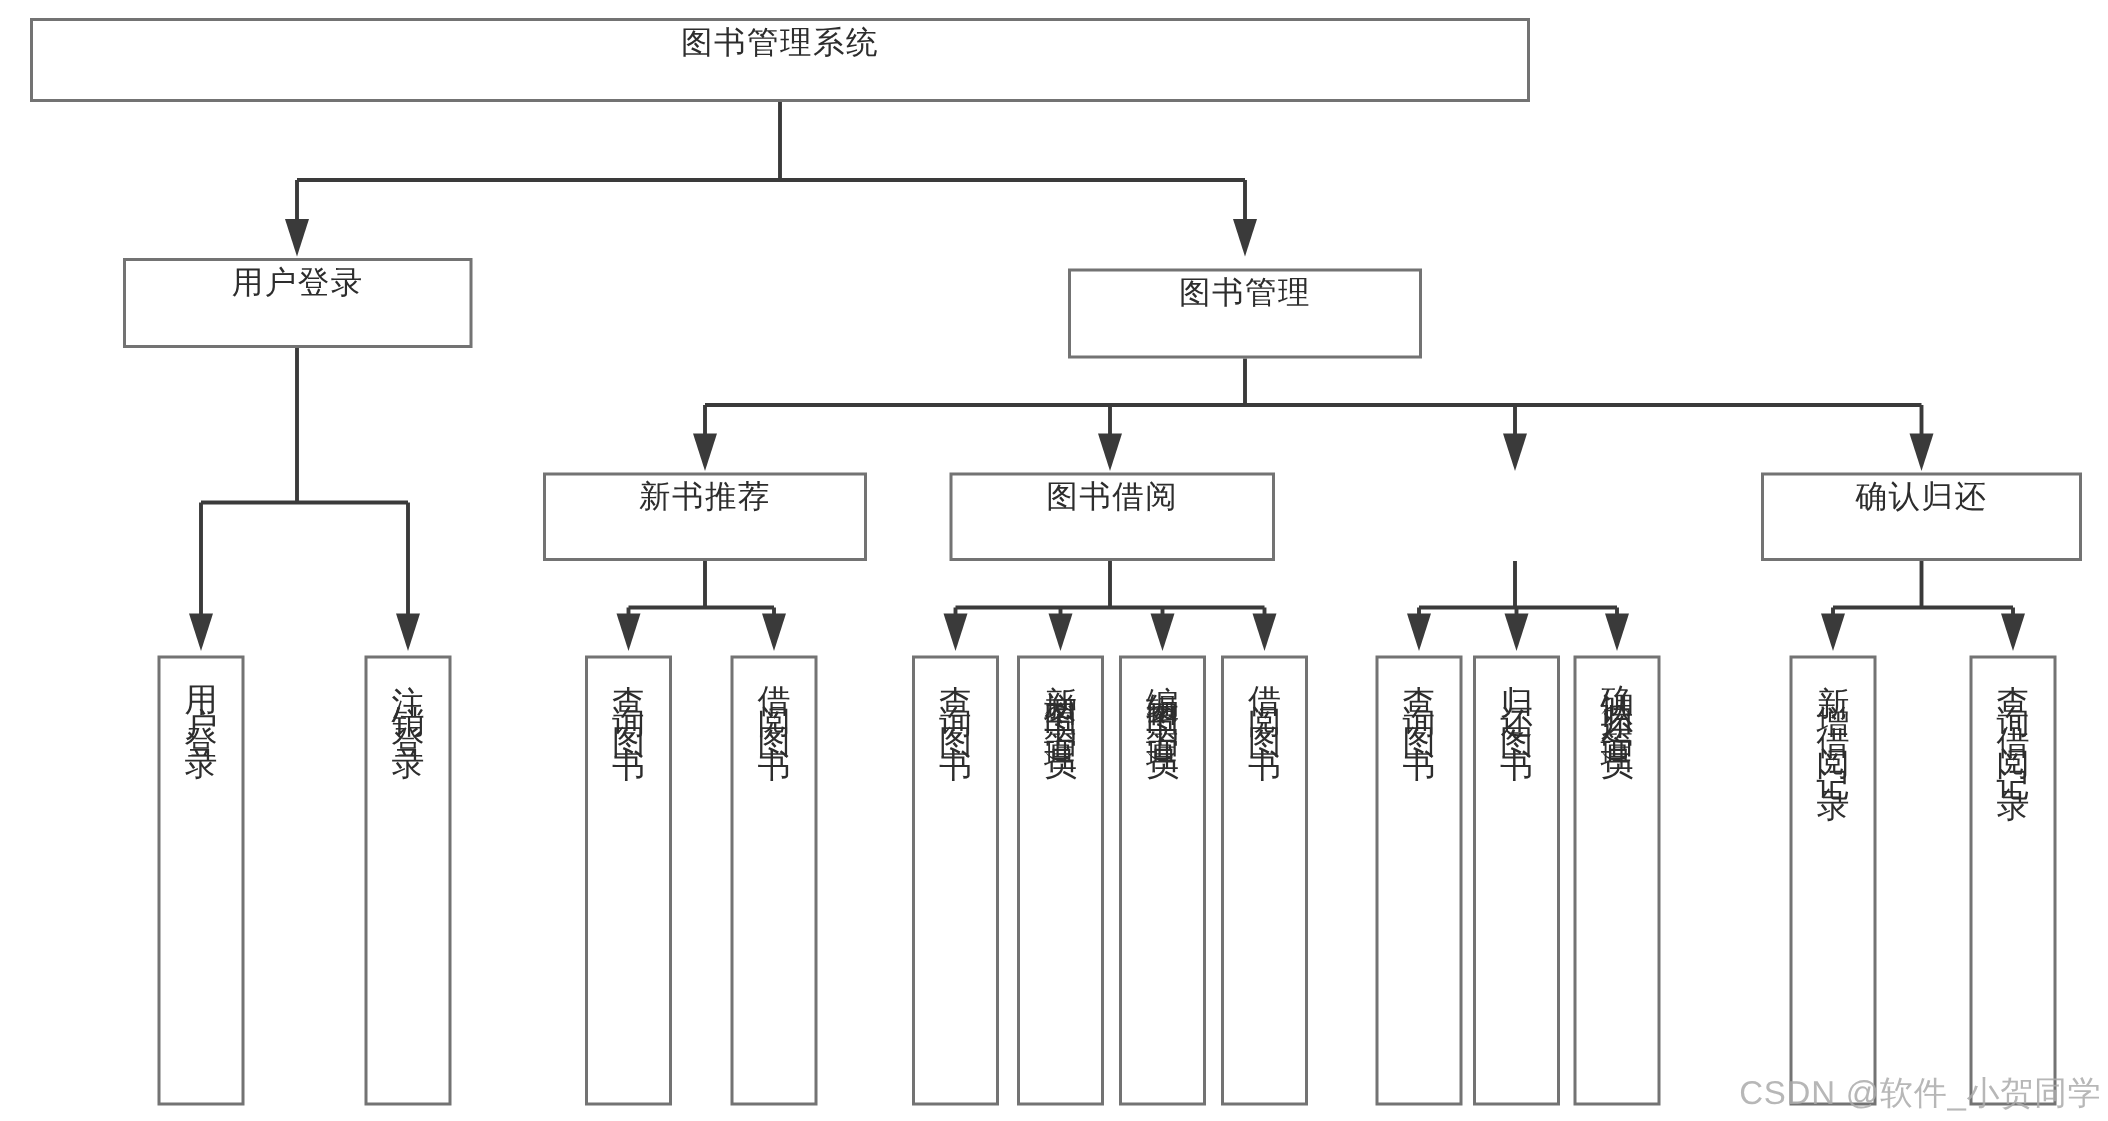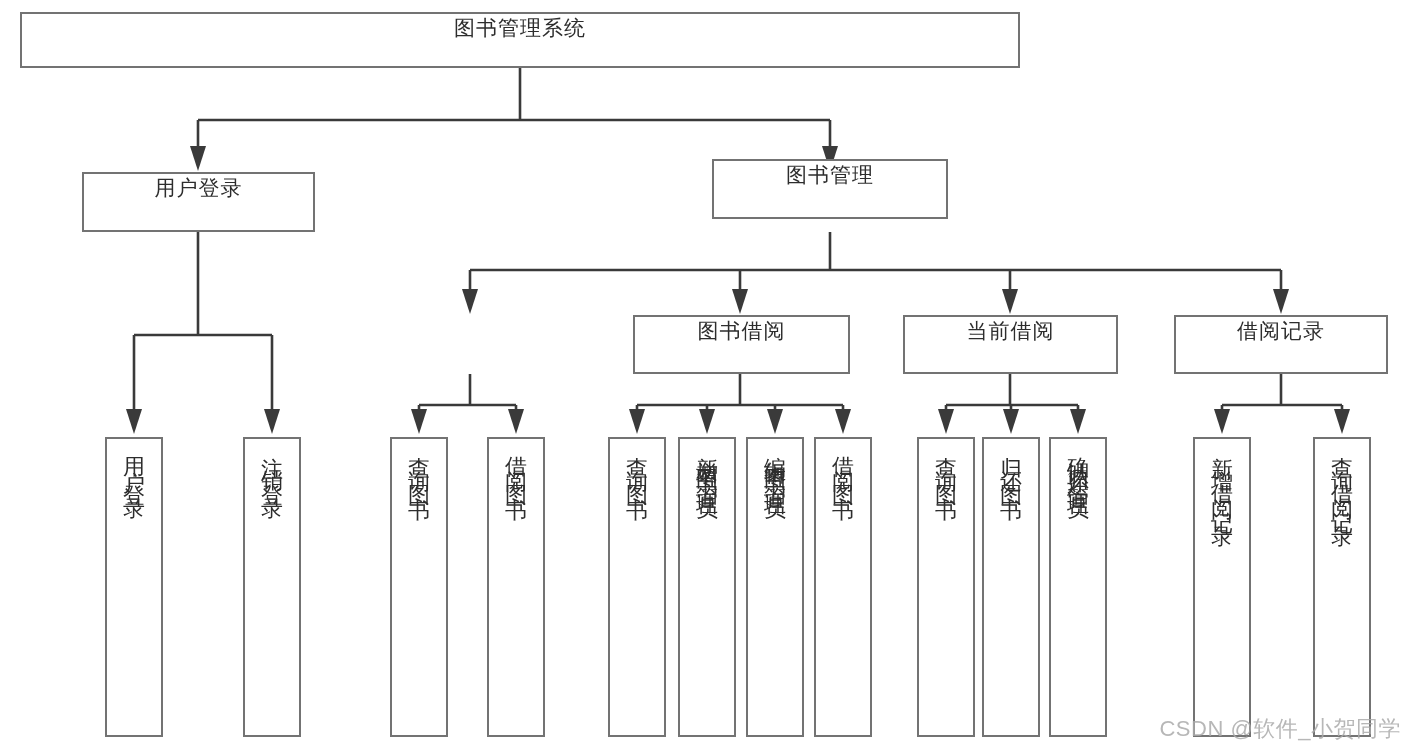--- a/index.html
+++ b/index.html
@@ -130,32 +130,32 @@
     </g>
   </svg>
 
   <div class="node" style="left:20px; top:12px; width:1000px; height:56px;">
     <span class="hlabel">图书管理系统</span>
   </div>
 
   <div class="node" style="left:82px; top:172px; width:233px; height:60px;">
     <span class="hlabel">用户登录</span>
   </div>
-  <div class="node" style="left:712px; top:159px; width:236px; height:60px;">
+  <div class="node" style="left:712px; top:179px; width:236px; height:60px;">
     <span class="hlabel">图书管理</span>
   </div>
 
+  <div class="node" style="left:362px; top:315px; width:216px; height:59px;">
+    <span class="hlabel">新书推荐</span>
+  </div>
   <div class="node" style="left:633px; top:315px; width:217px; height:59px;">
     <span class="hlabel">图书借阅</span>
   </div>
-  <div class="node" style="left:903px; top:315px; width:215px; height:59px;">
-    <span class="hlabel">当前借阅</span>
-  </div>
   <div class="node" style="left:1174px; top:315px; width:214px; height:59px;">
-    <span class="hlabel">借阅记录</span>
+    <span class="hlabel">确认归还</span>
   </div>
 
   <div class="node" style="left:105px; top:437px; width:58px; height:300px;">
     <span class="vtext">用户登录</span>
   </div>
   <div class="node" style="left:243px; top:437px; width:58px; height:300px;">
     <span class="vtext">注销登录</span>
   </div>
 
   <div class="node" style="left:390px; top:437px; width:58px; height:300px;">

